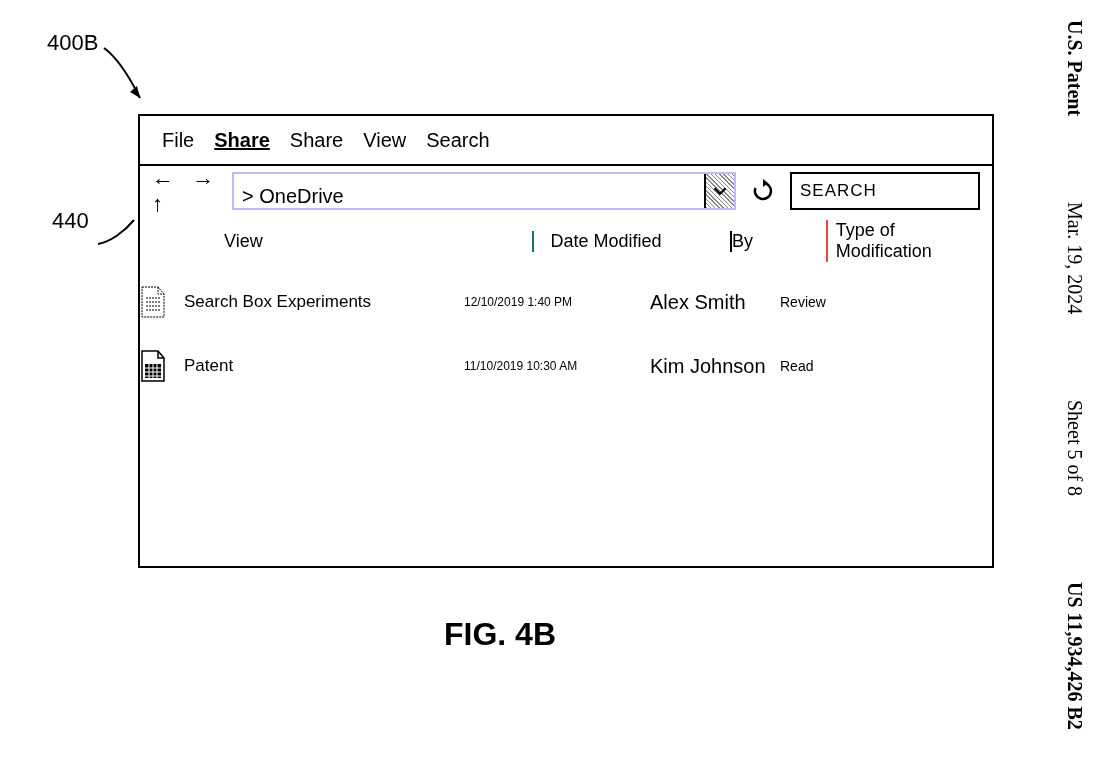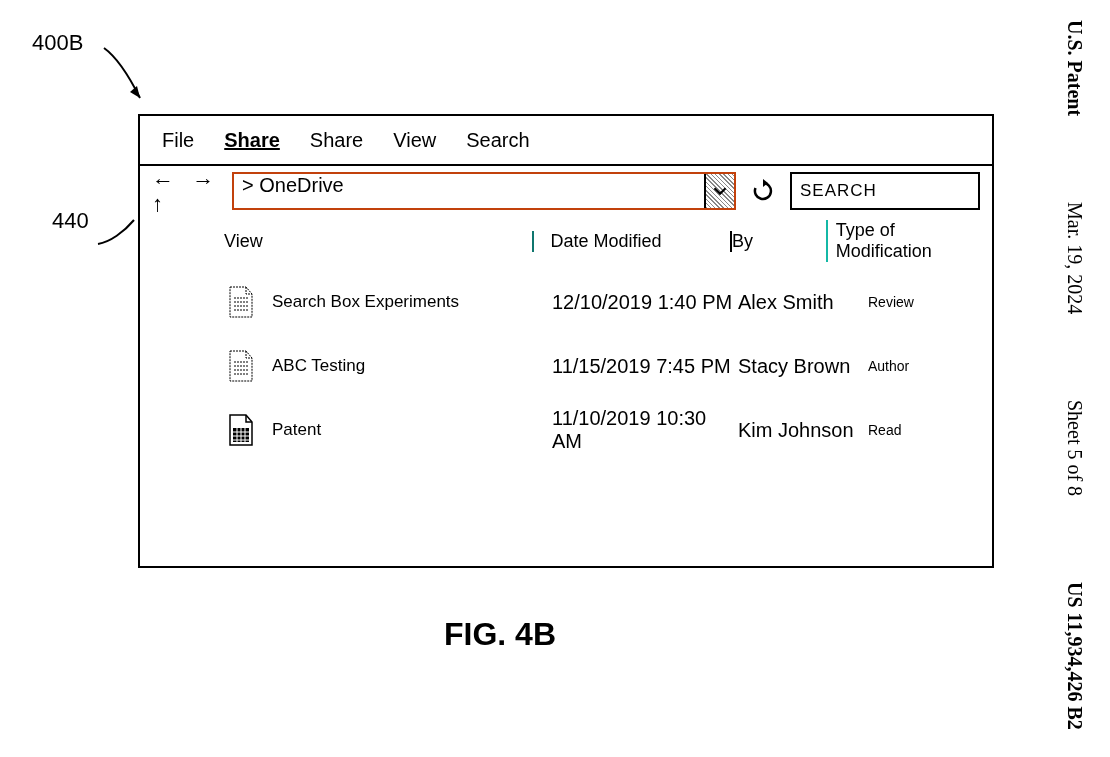--- a/index.html
+++ b/index.html
@@ -7,59 +7,59 @@
   
   .margin-col{position:absolute;right:24px;top:20px;height:710px;display:flex;flex-direction:column;justify-content:space-between;align-items:center}
   .vtext{writing-mode:vertical-rl;font-family:"Times New Roman",serif;font-size:20px}
   .vbold{font-weight:bold}
   
   .fig-label{position:absolute;left:0;right:110px;top:616px;text-align:center;font-family:Arial,sans-serif;font-weight:bold;font-size:32px}
   
   .callout{position:absolute;font-family:"Segoe UI",Arial,sans-serif;font-size:22px}
   
   .window{position:absolute;left:138px;top:114px;width:852px;height:450px;border:2.5px solid #000;background:#fff}
-  .menubar{height:48px;border-bottom:2px solid #000;display:flex;align-items:center;gap:30px;padding-left:22px;font-size:20px}
+  .menubar{height:48px;border-bottom:2px solid #000;display:flex;align-items:center;gap:20px;padding-left:22px;font-size:20px}
   .menu-item{cursor:default}
   .menu-active{font-weight:bold;text-decoration:underline}
   .toolbar{height:50px;display:flex;align-items:center;gap:10px;padding:0 12px}
   .nav-arrows{font-size:22px;letter-spacing:6px;width:70px}
-  .address{flex:1;display:flex;align-items:flex-start;height:34px;border:2px solid #c2410c}
+  .address{flex:1;display:flex;align-items:flex-end;height:34px;border:2px solid #c4b5fd}
   .addr-text{flex:1;padding-left:8px;font-size:20px}
   .addr-dd{width:28px;height:100%;border-left:2px solid #000;background:repeating-linear-gradient(45deg,#888 0,#888 1px,#fff 1px,#fff 3px);display:flex;align-items:center;justify-content:center}
   .addr-dd svg{width:14px;height:14px}
   .refresh{width:34px;height:34px;display:flex;align-items:center;justify-content:center}
   .search-box{width:178px;height:34px;border:2px solid #000;display:flex;align-items:center;padding-left:8px;font-size:17px;letter-spacing:1px}
   .columns{display:flex;align-items:center;font-size:18px;padding:4px 0 8px 84px}
   .col-name{width:316px}
   .col-date{width:184px;border-left:2px solid #0f766e;padding-left:16px}
   .col-by{width:96px;border-left:2px solid #000;padding-left:0}
-  .col-type{border-left:2px solid #14b8a6;padding-left:8px}
-  .rows{padding-left:88px}
+  .col-type{border-left:2px solid #ef4444;padding-left:8px}
+  .rows{}
   .row{display:flex;align-items:center;height:64px;font-size:17px}
   .cell-icon{width:44px;display:flex;align-items:center}
   .cell-name{width:280px}
-  .cell-date{width:186px;font-size:20px}
+  .cell-date{width:186px;font-size:12px}
   .cell-by{width:130px;font-size:20px}
   .cell-type{font-size:14px}
   
   .curve{position:absolute;pointer-events:none}
 </style>
 </head>
 <body>
 
 <div class="page">
 
   <div class="margin-col">
     <span class="vtext vbold">U.S. Patent</span>
     <span class="vtext">Mar. 19, 2024</span>
     <span class="vtext">Sheet 5 of 8</span>
     <span class="vtext vbold">US 11,934,426 B2</span>
   </div>
 
-  <div class="callout" style="left:32px;top:30px">400B</div>
+  <div class="callout" style="left:47px;top:30px">400B</div>
   <svg class="curve" style="left:100px;top:40px" width="50" height="70">
     <path d="M4 8 C 18 18, 30 38, 40 58" stroke="#000" stroke-width="2" fill="none"></path>
     <polygon points="40,58 30,52 37,46" fill="#000"></polygon>
   </svg>
 
   <svg class="curve" style="left:682px;top:146px" width="50" height="36">
     <path d="M28 32 C 24 18, 16 8, 4 4" stroke="#000" stroke-width="2" fill="none" transform="scale(-1,1) translate(-32,0)"></path>
     <path d="M4 32 C 8 18, 16 8, 28 4" stroke="#000" stroke-width="2" fill="none"></path>
   </svg>
   <div class="callout" style="left:718px;top:142px">410</div>
@@ -133,36 +133,20 @@
               <line x1="6" y1="20" x2="20" y2="20" stroke="#000" stroke-dasharray="2,1"></line>
               <line x1="6" y1="24" x2="20" y2="24" stroke="#000" stroke-dasharray="2,1"></line>
             </svg>
         </div>
         <div class="cell-name">Search Box Experiments</div>
         <div class="cell-date">12/10/2019 1:40 PM</div>
         <div class="cell-by">Alex Smith</div>
         <div class="cell-type">Review</div>
       </div>
 
-      <div class="row">
-        <div class="cell-icon">
-          <svg width="26" height="32" viewBox="0 0 26 32">
-              <path d="M2 1 H18 L24 8 V31 H2 Z" fill="#fff" stroke="#000" stroke-dasharray="2,1"></path>
-              <path d="M18 1 V8 H24" fill="none" stroke="#000" stroke-dasharray="2,1"></path>
-              <line x1="6" y1="12" x2="20" y2="12" stroke="#000" stroke-dasharray="2,1"></line>
-              <line x1="6" y1="16" x2="20" y2="16" stroke="#000" stroke-dasharray="2,1"></line>
-              <line x1="6" y1="20" x2="20" y2="20" stroke="#000" stroke-dasharray="2,1"></line>
-              <line x1="6" y1="24" x2="20" y2="24" stroke="#000" stroke-dasharray="2,1"></line>
-            </svg>
-        </div>
-        <div class="cell-name">ABC Testing</div>
-        <div class="cell-date">11/15/2019 7:45 PM</div>
-        <div class="cell-by">Stacy Brown</div>
-        <div class="cell-type">Author</div>
-      </div>
 
       <div class="row">
         <div class="cell-icon">
           <svg width="26" height="32" viewBox="0 0 26 32">
               <path d="M2 1 H18 L24 8 V31 H2 Z" fill="#fff" stroke="#000" stroke-width="1.5"></path>
               <path d="M18 1 V8 H24" fill="none" stroke="#000" stroke-width="1.5"></path>
               <rect x="5" y="14" width="16" height="14" fill="#000"></rect>
               <g stroke="#fff" stroke-width="1">
                 <line x1="5" y1="18" x2="21" y2="18"></line>
                 <line x1="5" y1="22" x2="21" y2="22"></line>

